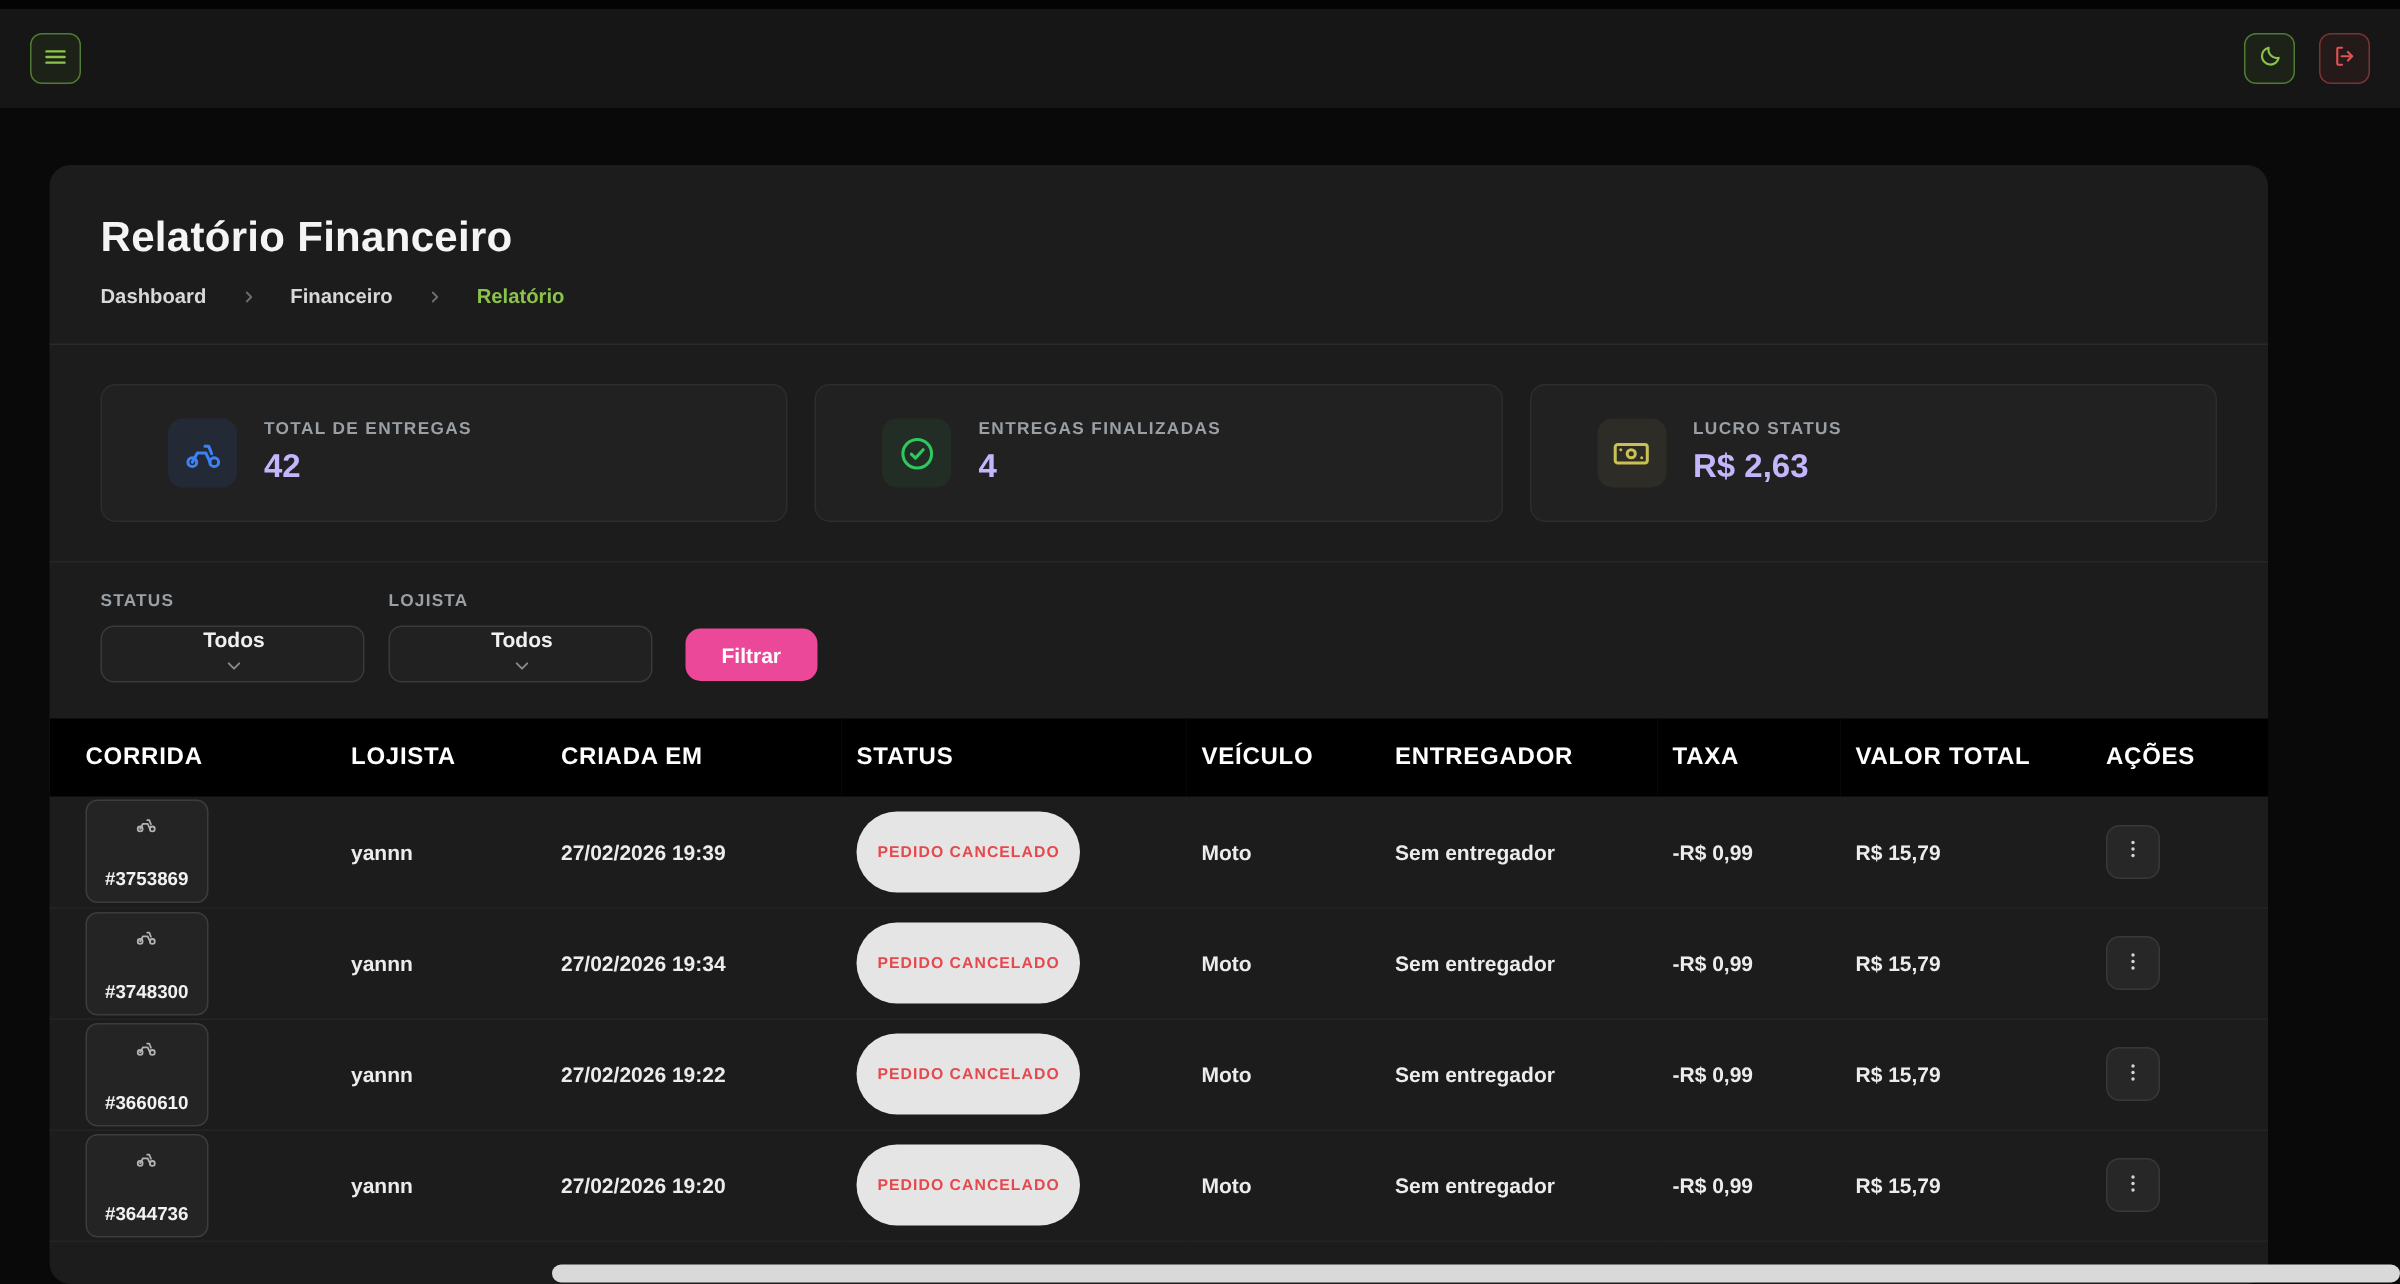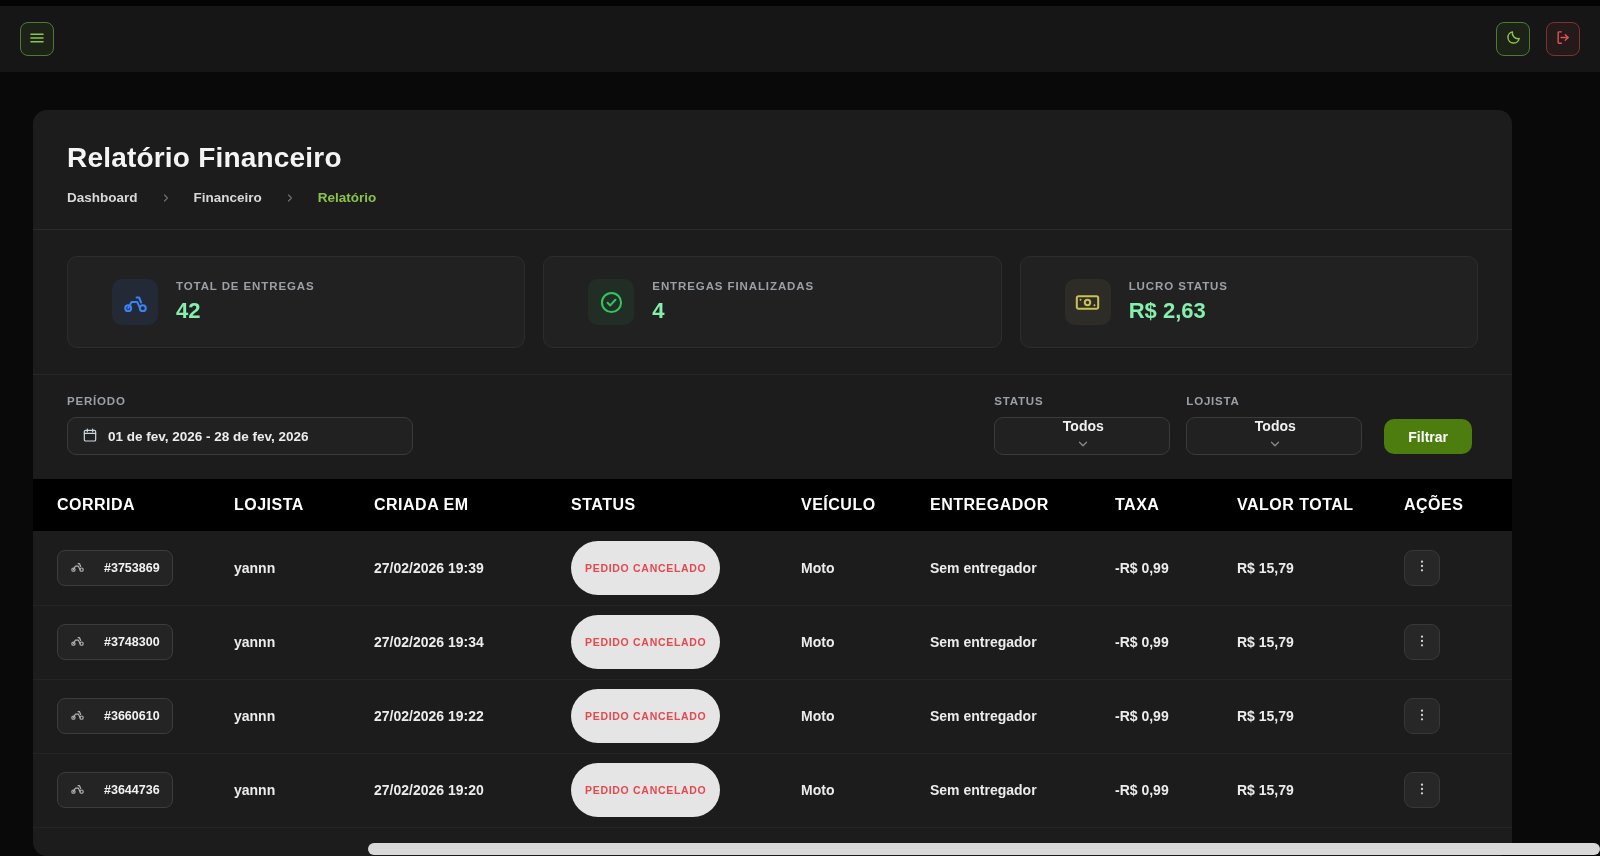--- a/index.html
+++ b/index.html
@@ -48,21 +48,21 @@
   }
   .stat-icon {
     width:46px; height:46px; border-radius:10px; flex:0 0 46px;
     display:flex; align-items:center; justify-content:center;
   }
   .stat-icon.blue   { background:rgba(59,130,246,.10); }
   .stat-icon.green  { background:rgba(48,200,94,.08); }
   .stat-icon.redbg  { background:rgba(229,72,77,.08); }
   .stat-icon.yellow { background:rgba(189,183,107,.08); }
   .stat-label { font-size:11.5px; font-weight:700; letter-spacing:.9px; color:#9aa0a6; }
-  .stat-value { font-size:22px; font-weight:800; color:#86efac; margin-top:6px; }
+  .stat-value { font-size:22px; font-weight:800; color:#c4b5fd; margin-top:6px; }
 
   .filtersbar {
     display:flex; justify-content:space-between; align-items:flex-end;
     padding:20px 40px 24px 34px;
   }
   .flabel {
     font-size:11.5px; font-weight:700; letter-spacing:.8px;
     color:#9aa0a6; margin-bottom:10px; display:block;
   }
   .date-input {
@@ -71,37 +71,37 @@
     font-size:13.5px; font-weight:600; color:#ececec; cursor:pointer;
   }
   .fright { display:flex; align-items:flex-end; gap:16px; }
   .select {
     width:176px; height:38px; background:#212121; border:1px solid #3a3a3a;
     border-radius:9px; display:flex; align-items:center; justify-content:space-between;
     padding:0 12px 0 14px; font-size:14px; font-weight:700; color:#f0f0f0; cursor:pointer;flex-direction:column;
   }
   .filter-btn {
     height:35px; padding:0 24px; margin-left:6px; margin-bottom:1px;
-    background:#4d7c0f; border:none; border-radius:10px;
+    background:#ec4899; border:none; border-radius:10px;
     color:#ffffff; font-size:14px; font-weight:700; font-family:inherit; cursor:pointer;
   }
 
   table { width:100%; border-collapse:collapse; table-layout:fixed; }
   thead tr { background:#000000; height:52px; }
   th {
     font-size:16px; font-weight:700; color:#ffffff; letter-spacing:.5px;
     text-align:left; padding:0 10px; white-space:nowrap;
   }
   th:first-child, td:first-child { padding-left:24px; }
   tbody tr { height:74px; border-bottom:1px solid #242424; }
   td { font-size:14px; font-weight:600; color:#ececec; padding:0 10px; white-space:nowrap; }
   .chip {
     display:inline-flex; align-items:center; gap:19px;
     background:#242424; border:1px solid #3c3c3c; border-radius:8px;
-    padding:8px 12px; font-size:12.5px; font-weight:700; color:#f2f2f2; cursor:pointer;
+    padding:8px 12px; font-size:12.5px; font-weight:700; color:#f2f2f2; cursor:pointer;flex-direction:column;
   }
   .badge {
     display:inline-block; background:#e5e5e5; color:#e5484d;
     font-size:10.5px; font-weight:800; letter-spacing:.7px;
     padding:21px 14px; border-radius:999px;
   }
   .action-btn {
     width:36px; height:36px; border-radius:9px;
     background:#272727; border:1px solid #383838;
     display:flex; align-items:center; justify-content:center; cursor:pointer;
@@ -203,32 +203,20 @@
             </svg>
         </div>
         <div>
           <div class="stat-label">LUCRO STATUS</div>
           <div class="stat-value">R$ 2,63</div>
         </div>
       </div>
     </div>
 
     <div class="filtersbar">
-      <div>
-        <span class="flabel">PERÍODO</span>
-        <div class="date-input">
-          <span>
-            <svg width="16" height="16" viewBox="0 0 24 24" fill="none" stroke="#cbd5e1" stroke-width="1.8" stroke-linecap="round" stroke-linejoin="round">
-                <rect x="3.5" y="5" width="17" height="16" rx="2"></rect>
-                <path d="M3.5 9.5h17M8 3v4M16 3v4"></path>
-              </svg>
-          </span>
-          <span>01 de fev, 2026 - 28 de fev, 2026</span>
-        </div>
-      </div>
       <div class="fright">
         <div>
           <span class="flabel">STATUS</span>
           <div class="select">
             <span>Todos</span>
             <span>
               <svg width="14" height="14" viewBox="0 0 24 24" fill="none" stroke="#8a8a8a" stroke-width="2.2" stroke-linecap="round" stroke-linejoin="round">
                   <path d="M6 9l6 6 6-6"></path>
                 </svg>
             </span>

